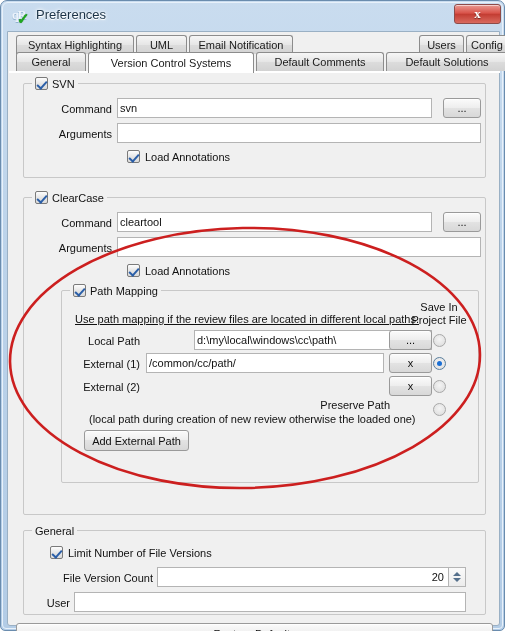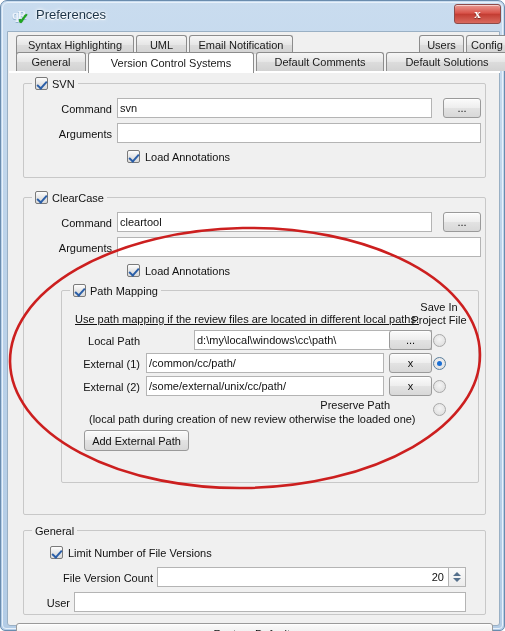--- a/index.html
+++ b/index.html
@@ -349,21 +349,20 @@
           <div class="radio" style="position:absolute; left:371px; top:43px;"></div>
 
           <div class="lbl right" style="left:6px; top:67px; width:72px;">External (1)</div>
           <input class="tin" style="left: 84px; top: 62px; width: 238px;" value="/common/cc/path/">
           <div class="btn" style="left:327px; top:62px; width:43px; height:20px;">
             <span>x</span>
           </div>
           <div class="radio selected" style="position:absolute; left:371px; top:66px;"></div>
 
           <div class="lbl right" style="left:6px; top:90px; width:72px;">External (2)</div>
-          <input class="tin" style="left: 84px; top: 85px; width: 238px;" value="/some/external/unix/cc/path/">
           <div class="btn" style="left:327px; top:85px; width:43px; height:20px;">
             <span>x</span>
           </div>
           <div class="radio" style="position:absolute; left:371px; top:89px;"></div>
 
           <div class="lbl right" style="left:240px; top:108px; width:88px;text-align:right;">Preserve Path</div>
           <div class="radio" style="position:absolute; left:371px; top:112px;"></div>
           <div class="lbl" style="left:27px; top:122px;">(local path during creation of new review otherwise the loaded one)</div>
 
           <div class="btn" style="left:22px; top:139px; width:105px; height:21px;">

